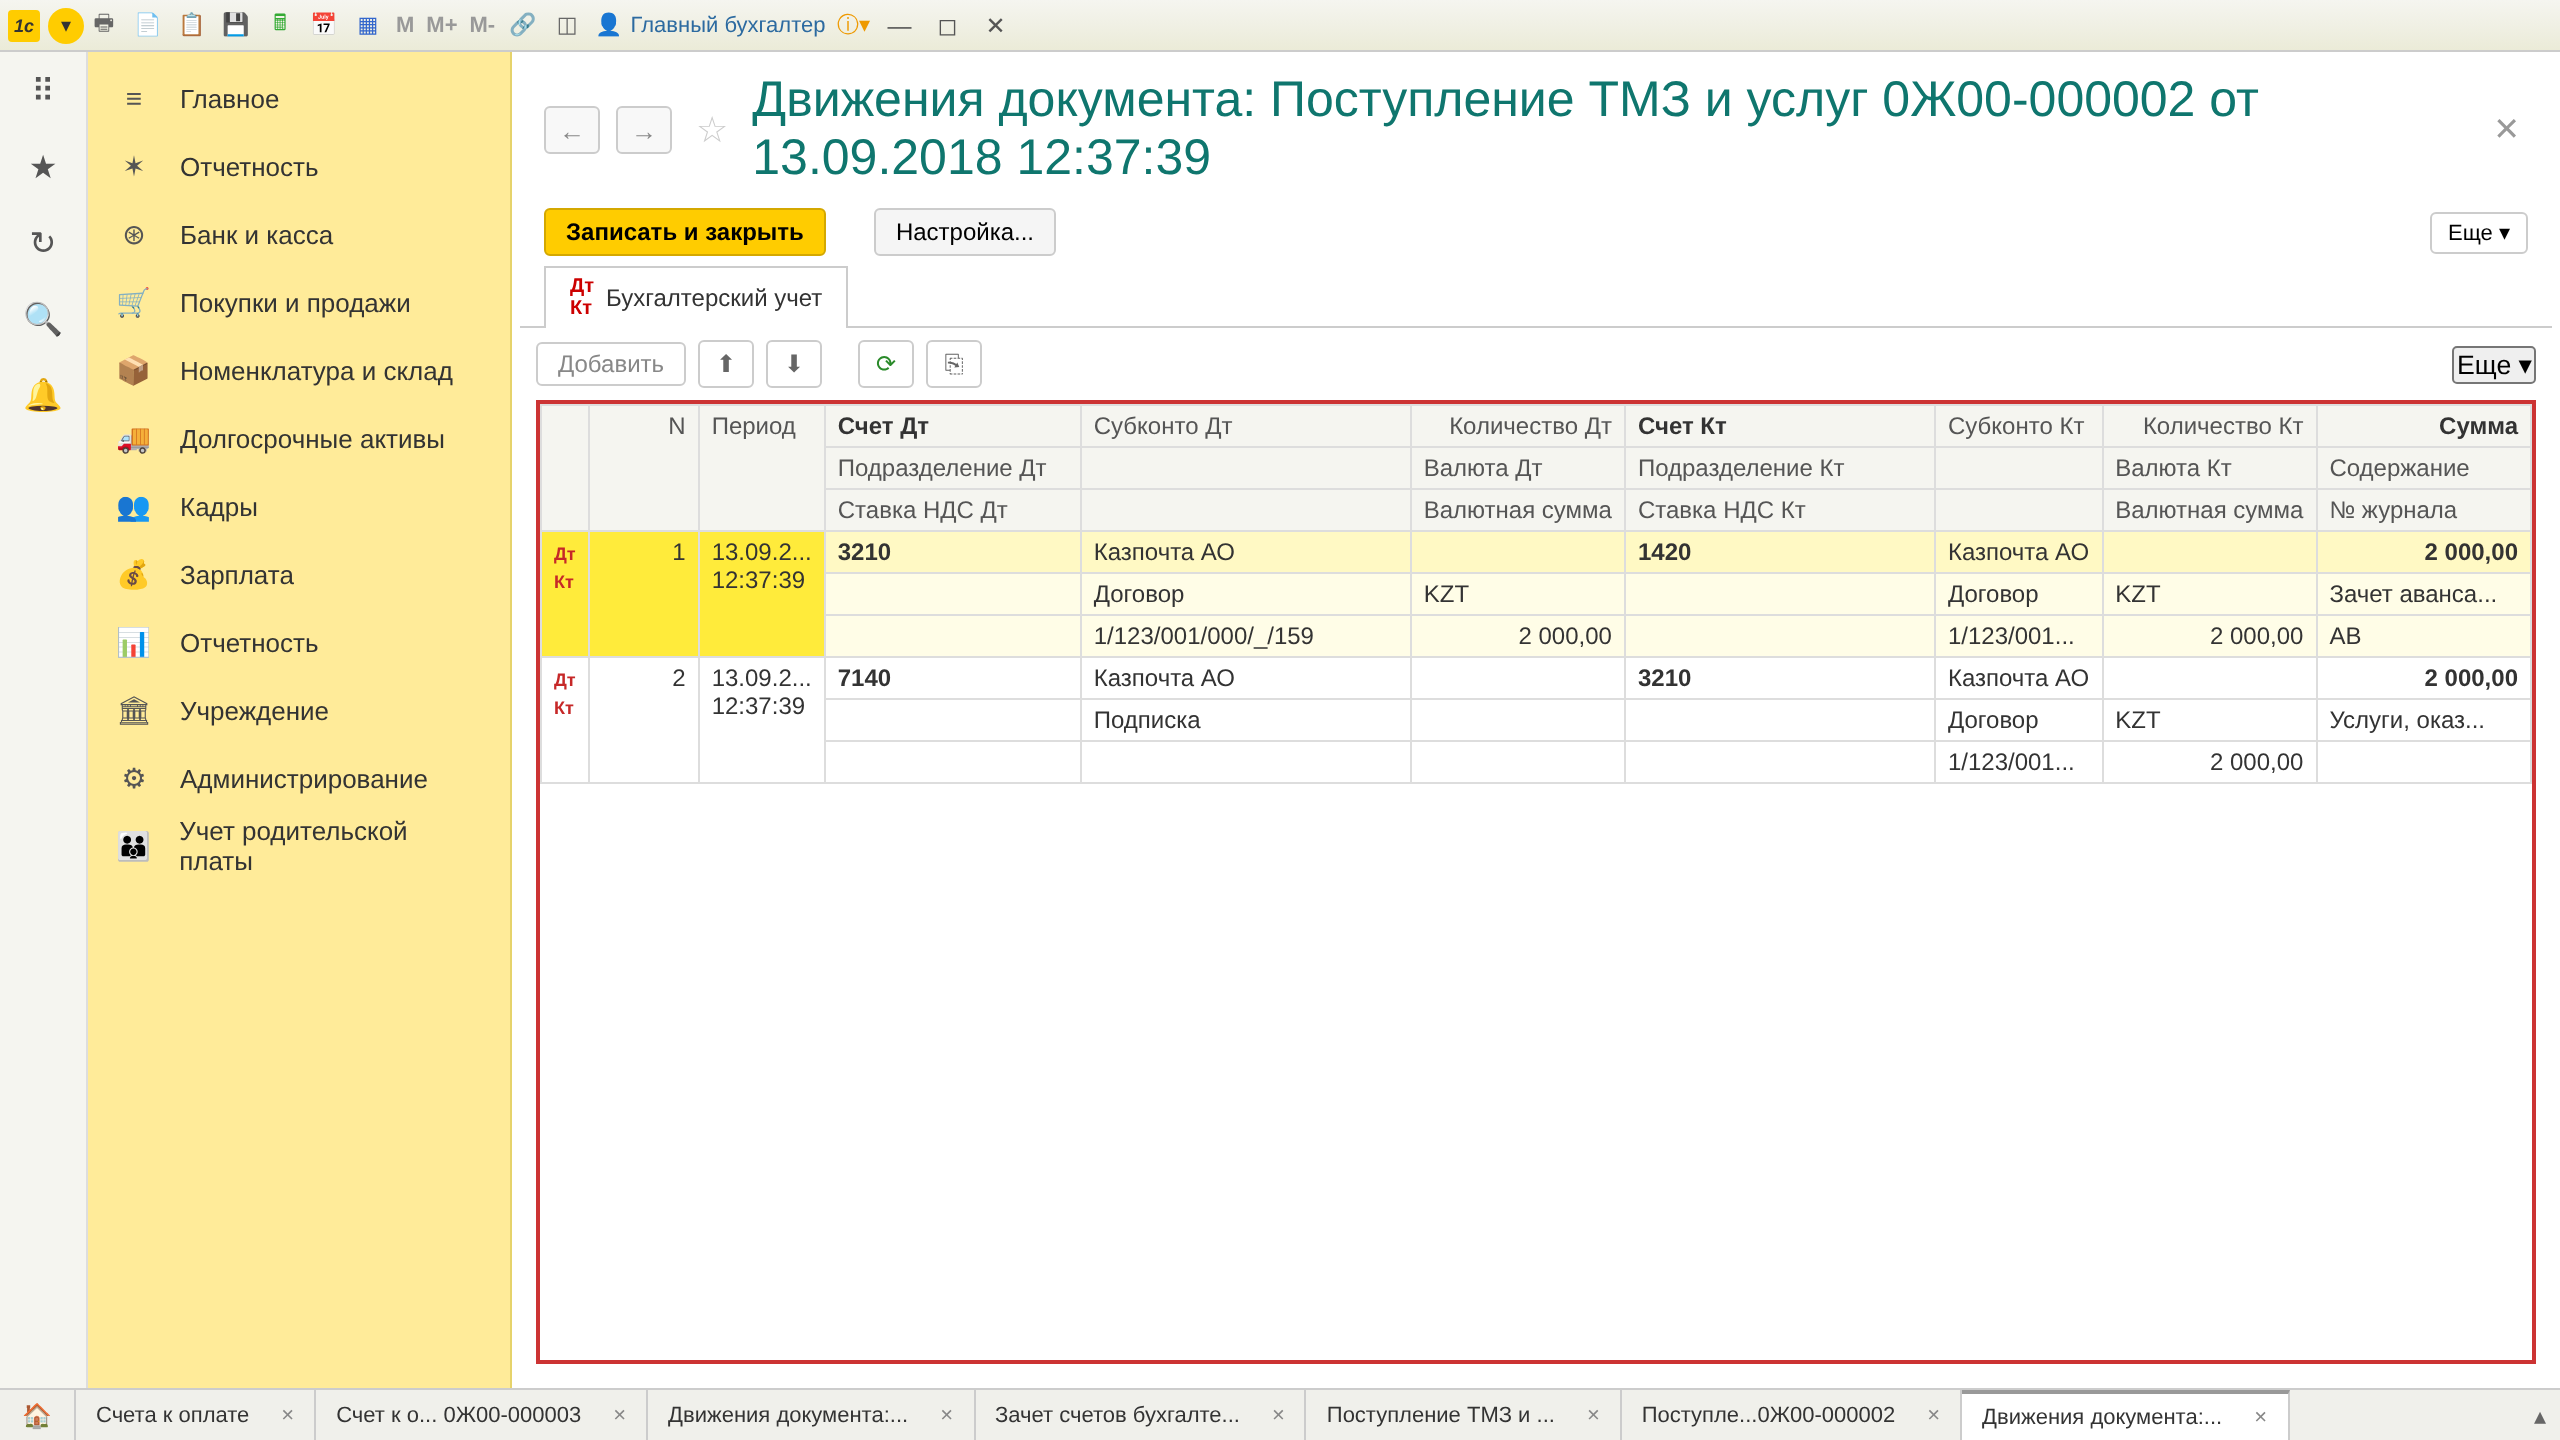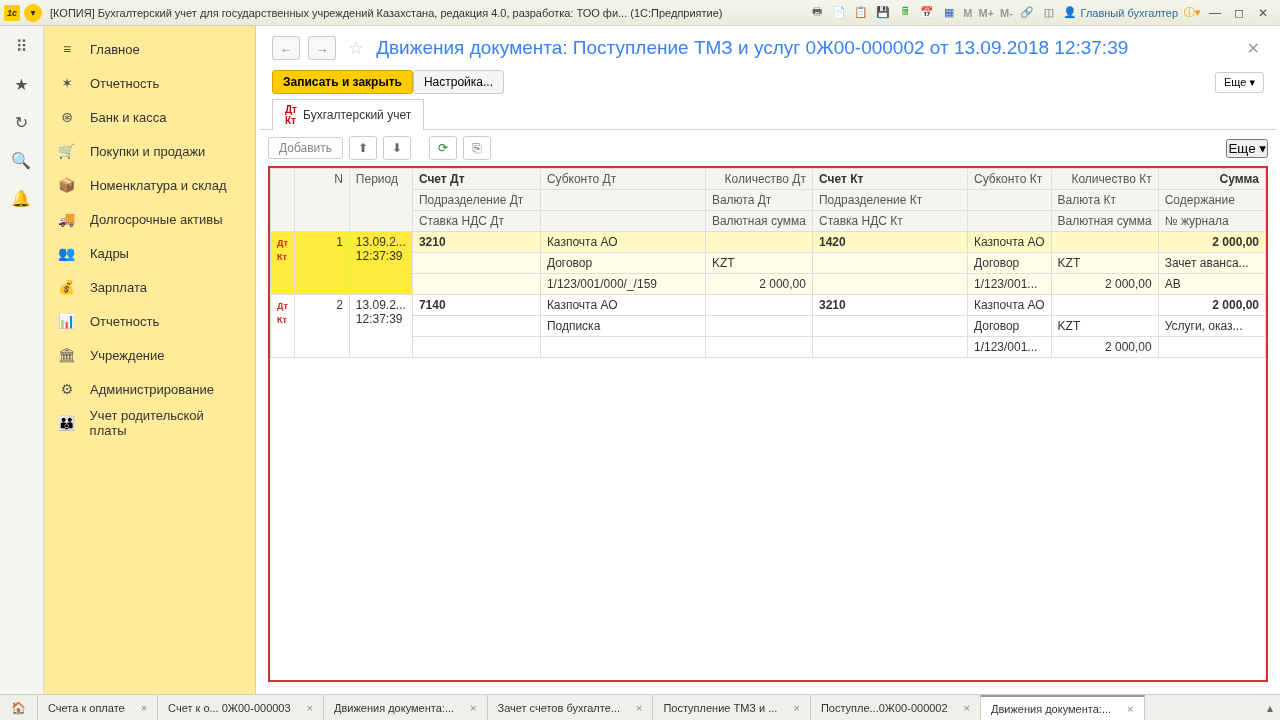--- a/index.html
+++ b/index.html
@@ -26,24 +26,24 @@
 
 .sidebar { width:212px; background:#ffeb99; border-right:1px solid #e6d36b; padding-top:6px;}
 .sidebar .item { display:flex; align-items:center; height:34px; padding:0 14px; color:#333; font-size:13px; cursor:pointer; gap:14px;}
 .sidebar .sicon { width:18px; display:flex; align-items:center; justify-content:center; color:#555; font-size:14px;}
 
 
 .content { flex:1; background:#fff; display:flex; flex-direction:column; overflow:hidden;}
 .doc-header { padding:10px 16px 6px; display:flex; align-items:center; gap:8px;}
 .doc-header .nav-btn { width:28px; height:24px; border:1px solid #ccc; background:#f8f8f8; border-radius:3px; display:flex; align-items:center; justify-content:center; cursor:pointer; font-size:13px; color:#888;}
 .doc-header .star { font-size:18px; color:#ccc; margin:0 4px; cursor:pointer;}
-.doc-header .doc-title { font-size:19px; color:#3b82f6; flex:1;}
+.doc-header .doc-title { font-size:25px; color:#0f766e; flex:1;}
 .doc-header .close { font-size:16px; color:#999; cursor:pointer; padding:0 4px;}
 
-.cmd-bar { padding:4px 16px; display:flex; align-items:center; gap:0;}
+.cmd-bar { padding:4px 16px; display:flex; align-items:center; gap:24px;}
 .cmd-bar .primary-btn { background:#ffcc00; border:1px solid #d4a800; padding:4px 10px; border-radius:3px; font-size:12px; cursor:pointer; font-weight:bold;}
 .cmd-bar .btn { background:#f5f5f5; border:1px solid #ccc; padding:4px 10px; border-radius:3px; font-size:12px; cursor:pointer;}
 .cmd-bar .spacer { flex:1;}
 .cmd-bar .more-btn { border:1px solid #ccc; padding:3px 8px; border-radius:3px; font-size:11px; cursor:pointer; background:#fff;}
 
 .check-row { padding:2px 16px 6px; display:flex; align-items:center; gap:6px; font-size:12px; color:#555;}
 .check-row input { margin:0;}
 
 .tab-row { padding:0 12px; display:flex; border-bottom:1px solid #ccc; margin:0 4px;}
 .tab-row .tab { border:1px solid #ccc; border-bottom:none; background:#fff; padding:4px 12px; font-size:12px; position:relative; bottom:-1px; display:flex; align-items:center; gap:6px; cursor:pointer;}
@@ -75,21 +75,20 @@
 .bottom-tabs .bt-tab.active { background:#fff; border-top:2px solid #999;}
 .bottom-tabs .bt-close { color:#888; cursor:pointer;}
 .bottom-tabs .bt-arrow { width:20px; display:flex; align-items:center; justify-content:center; color:#666; cursor:pointer;}
 </style>
 </head>
 <body>
 
 <div class="titlebar">
   <div class="logo">1c</div>
   <div class="nav-circle" style="background:#ffcc00">▾</div>
-  <div class="title-text">[КОПИЯ] Бухгалтерский учет для государственных учреждений Казахстана, редакция 4.0, разработка: ТОО фи...   (1С:Предприятие)</div>
   <div class="tool-icons">
     <span class="ticon">🖶</span>
     <span class="ticon">📄</span>
     <span class="ticon">📋</span>
     <span class="ticon" style="color:#3a3">💾</span>
     <span class="ticon" style="color:#3a3">🖩</span>
     <span class="ticon" style="color:#c80">📅</span>
     <span class="ticon" style="color:#36c">▦</span>
     <span class="mlbl">M</span>
     <span class="mlbl">M+</span>

